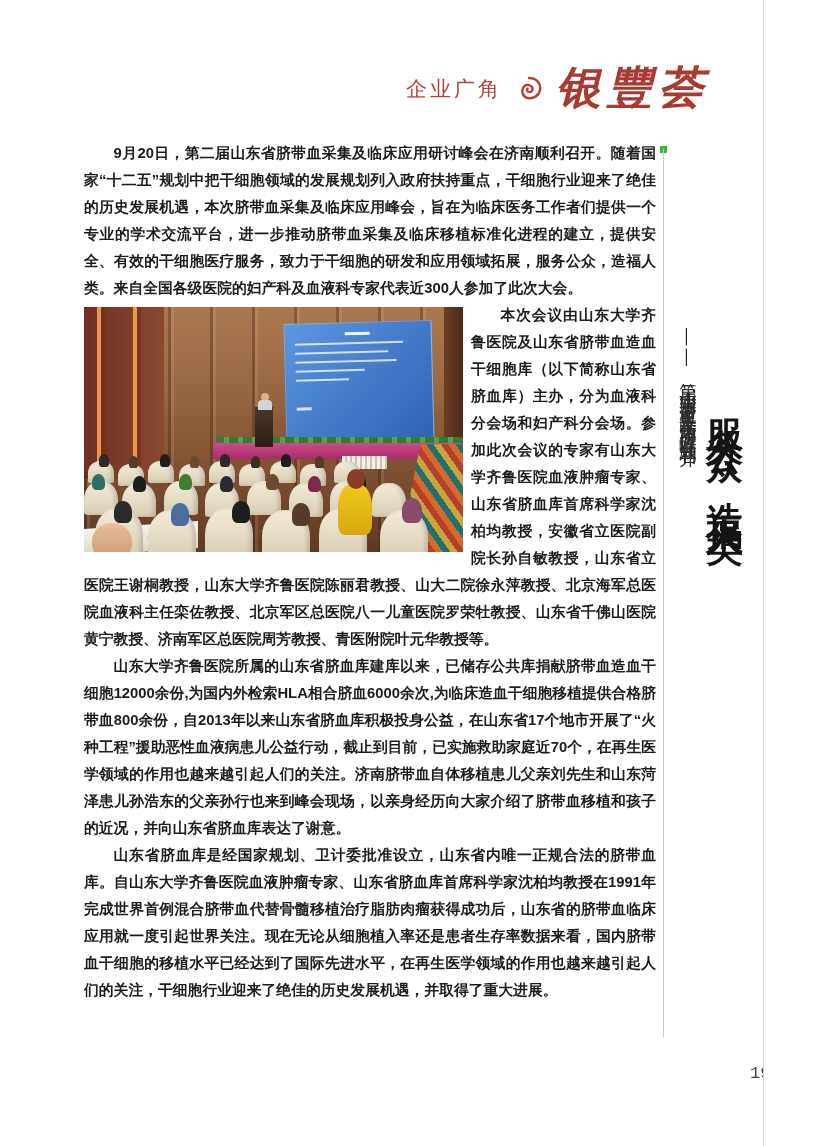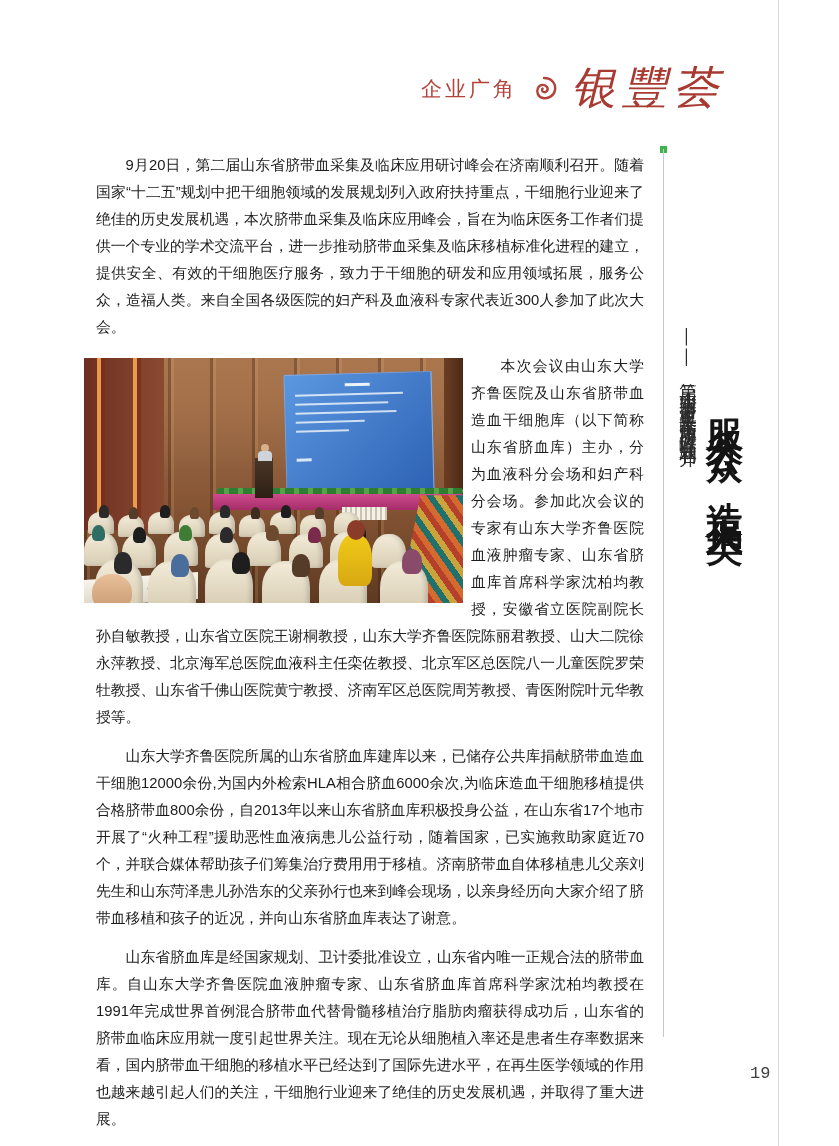--- a/index.html
+++ b/index.html
@@ -1,30 +1,30 @@
 <!DOCTYPE html>
 <html lang="zh"><head>
 <meta charset="utf-8">
 <style>
   html,body{margin:0;padding:0;background:#ffffff;}
   .page{
     position:relative;width:763px;height:1146px;background:#ffffff;
     outline:1px solid #d9d9d9;overflow:hidden;
-    font-family:"Liberation Sans",sans-serif;color:#1c1c1c;padding-left:15px;
+    font-family:"Liberation Sans",sans-serif;color:#1c1c1c;
   }
   
   .header{position:absolute;top:66px;right:54px;display:flex;align-items:center;gap:12px;}
   .section-label{font-size:21px;letter-spacing:3px;color:#b2423a;}
   .swirl{width:30px;height:30px;display:block;}
   .brand{font-size:45px;line-height:1;color:#a83a32;font-family:"Liberation Serif",serif;
-         font-weight:400;font-style:italic;letter-spacing:6px;}
+         font-weight:700;font-style:italic;letter-spacing:6px;}
   
   .article{position:absolute;left:84px;top:140px;width:572px;
            font-size:14.8px;line-height:27px;text-align:justify;text-justify:inter-ideograph;}
-  .article p{margin:12px;text-indent:2em;}
+  .article p{margin:0;text-indent:2em;font-weight:bold;}
   
   .photo{position:relative;float:left;width:379px;height:245px;margin:5px 8px 6px 0;
          overflow:hidden;background:#7c4e30;}
   .wall{position:absolute;inset:0;
     background:
       repeating-linear-gradient(90deg, rgba(50,22,8,.30) 0 3px, rgba(255,214,150,.14) 3px 6px, rgba(0,0,0,0) 6px 42px),
       linear-gradient(180deg,#a9764e 0%,#96634150 45%,#8a5836 55%,#5e3a22 100%),
       linear-gradient(180deg,#a5714a,#6b4226);}
   .left-wall{position:absolute;left:0;top:0;width:21%;height:70%;
     background:
@@ -150,21 +150,21 @@
           <div style="position: absolute; border-radius: 50% 50% 30% 30%; left: 39%; top: 79%; width: 18px; height: 22.5px; background: rgb(30, 30, 30);"></div>
           <div style="position: absolute; border-radius: 50% 50% 30% 30%; left: 55%; top: 80%; width: 18px; height: 22.5px; background: rgb(85, 60, 40);"></div>
           <div style="position: absolute; border-radius: 50% 50% 30% 30%; left: 84%; top: 78%; width: 20px; height: 25px; background: rgb(138, 74, 106);"></div>
           <div style="position: absolute; left: 67%; top: 72%; width: 34px; height: 52px; border-radius: 45% 45% 20% 20%; background: linear-gradient(rgb(240, 202, 24), rgb(216, 168, 18));"></div>
           <div style="position: absolute; left: 69.5%; top: 66%; width: 18px; height: 20px; border-radius: 50%; background: rgb(138, 60, 40);"></div>
           <div style="position: absolute; left: 2%; top: 88%; width: 40px; height: 36px; border-radius: 50% 50% 40% 40%; background: linear-gradient(rgb(232, 192, 154), rgb(200, 154, 114));"></div>
         </div>
     </div>
 
     <p>本次会议由山东大学齐鲁医院及山东省脐带血造血干细胞库（以下简称山东省脐血库）主办，分为血液科分会场和妇产科分会场。参加此次会议的专家有山东大学齐鲁医院血液肿瘤专家、山东省脐血库首席科学家沈柏均教授，安徽省立医院副院长孙自敏教授，山东省立医院王谢桐教授，山东大学齐鲁医院陈丽君教授、山大二院徐永萍教授、北京海军总医院血液科主任栾佐教授、北京军区总医院八一儿童医院罗荣牡教授、山东省千佛山医院黄宁教授、济南军区总医院周芳教授、青医附院叶元华教授等。</p>
-    <p>山东大学齐鲁医院所属的山东省脐血库建库以来，已储存公共库捐献脐带血造血干细胞12000余份,为国内外检索HLA相合脐血6000余次,为临床造血干细胞移植提供合格脐带血800余份，自2013年以来山东省脐血库积极投身公益，在山东省17个地市开展了“火种工程”援助恶性血液病患儿公益行动，随着国家，已实施救助家庭近70个，并联合媒体帮助孩子们筹集治疗费用用于移植。济南脐带血自体移植患儿父亲刘先生和山东菏泽患儿孙浩东的父亲孙行也来到峰会现场，以亲身经历向大家介绍了脐带血移植和孩子的近况，并向山东省脐血库表达了谢意。</p>
+    <p>山东大学齐鲁医院所属的山东省脐血库建库以来，已储存公共库捐献脐带血造血干细胞12000余份,为国内外检索HLA相合脐血6000余次,为临床造血干细胞移植提供合格脐带血800余份，自2013年以来山东省脐血库积极投身公益，在山东省17个地市开展了“火种工程”援助恶性血液病患儿公益行动，截止到目前，已实施救助家庭近70个，在再生医学领域的作用也越来越引起人们的关注。济南脐带血自体移植患儿父亲刘先生和山东菏泽患儿孙浩东的父亲孙行也来到峰会现场，以亲身经历向大家介绍了脐带血移植和孩子的近况，并向山东省脐血库表达了谢意。</p>
     <p>山东省脐血库是经国家规划、卫计委批准设立，山东省内唯一正规合法的脐带血库。自山东大学齐鲁医院血液肿瘤专家、山东省脐血库首席科学家沈柏均教授在1991年完成世界首例混合脐带血代替骨髓移植治疗脂肪肉瘤获得成功后，山东省的脐带血临床应用就一度引起世界关注。现在无论从细胞植入率还是患者生存率数据来看，国内脐带血干细胞的移植水平已经达到了国际先进水平，在再生医学领域的作用也越来越引起人们的关注，干细胞行业迎来了绝佳的历史发展机遇，并取得了重大进展。</p>
   </div>
 
   <div class="rule-marker"></div>
   <div class="rule"></div>
   <div class="side-subtitle">——第二届山东省脐带血采集及临床应用研讨峰会顺利召开</div>
   <div class="side-title">服务公众　造福人类</div>
 
   <div class="page-number">19</div>
 </div>

